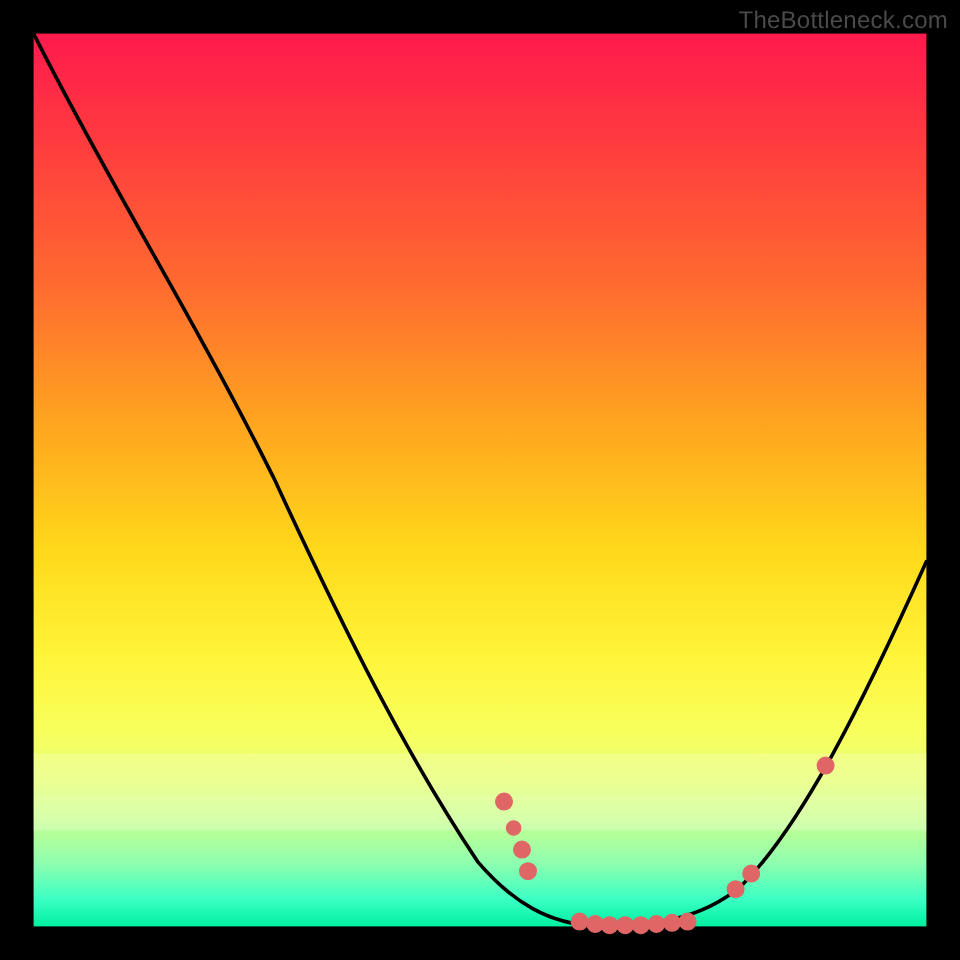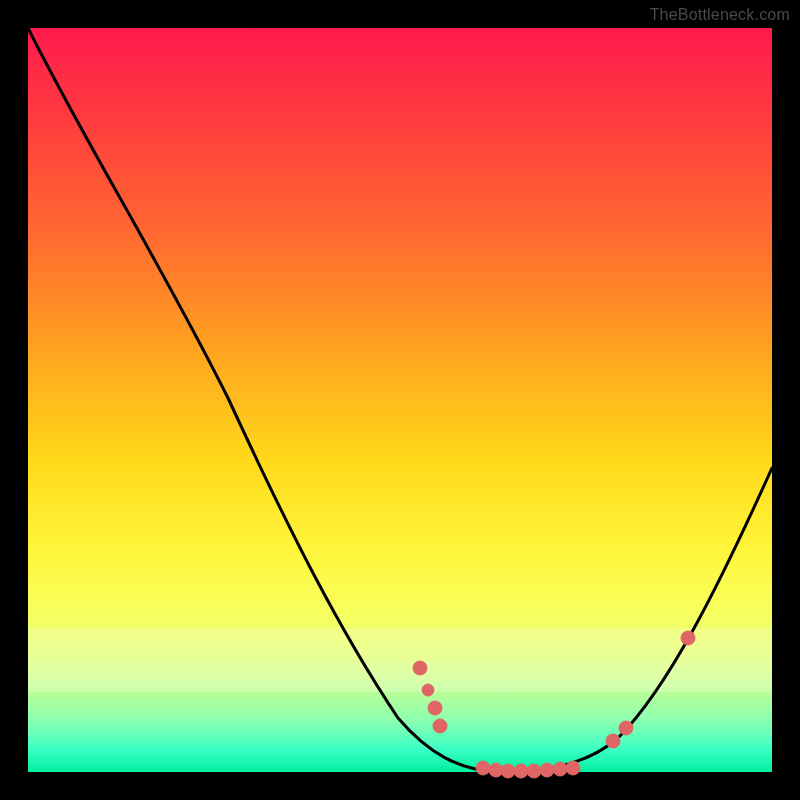--- a/index.html
+++ b/index.html
@@ -45,21 +45,21 @@
     position: absolute;
     left: 0;
     width: 744px;
     background: rgba(255,255,255,0.55);
   }
   .watermark {
     position: absolute;
     top: 6px;
     right: 10px;
     color: #4a4a4a;
-    font-size: 16px;
+    font-size: 20px;
     font-weight: 400;
     letter-spacing: 0.2px;
     user-select: none;
   }
   svg.curve {
     position: absolute;
     left: 0;
     top: 0;
     width: 744px;
     height: 744px;

